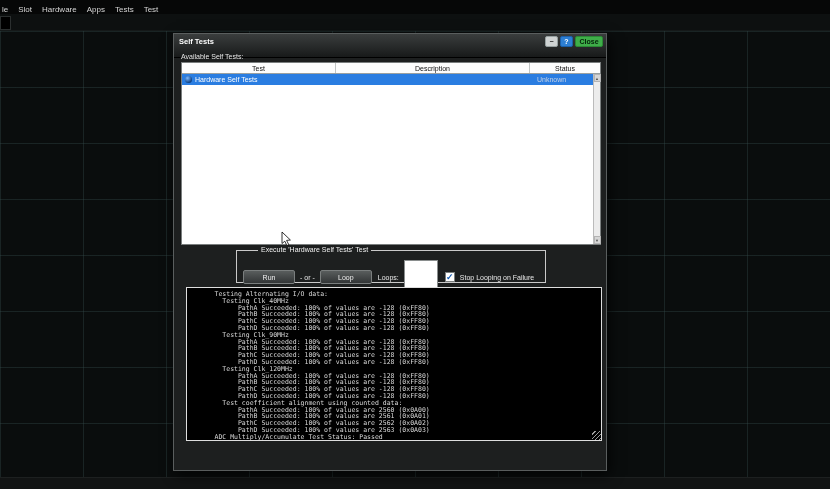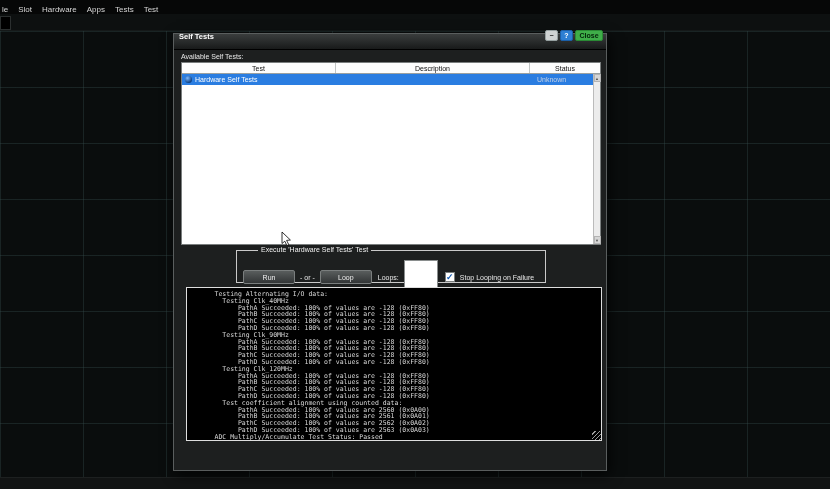--- a/index.html
+++ b/index.html
@@ -24,21 +24,21 @@
   .substrip{position:absolute;top:14px;left:0;width:100%;height:17px;background:#0d1010;border-bottom:1px solid #151919;z-index:5;}
   .corner-box{position:absolute;top:16px;left:0;width:11px;height:14px;background:#000;border:1px solid #2b2f2f;z-index:6;}
   .scope{position:absolute;top:31px;left:0;width:830px;height:446px;background-color:#0a0d0d;
     background-image:linear-gradient(rgba(58,84,84,.32) 1px,transparent 1px),
                      linear-gradient(90deg,rgba(58,84,84,.32) 1px,transparent 1px);
     background-size:83px 56px;z-index:1;}
   .bottombar{position:absolute;bottom:0;left:0;width:100%;height:12px;background:#121414;border-top:1px solid #1d2020;z-index:5;}
 
   
   .dialog{position:absolute;left:173px;top:33px;width:434px;height:438px;background:#1d1f1f;border:1px solid #5a5e5e;box-shadow:3px 4px 12px rgba(0,0,0,.7);z-index:20;}
-  .titlebar{position:absolute;top:0;left:0;right:0;height:16px;background:linear-gradient(#3a3d3d,#181a1a);display:flex;align-items:flex-end;padding:0 3px 8px 5px;border-bottom:1px solid #000;}
+  .titlebar{position:absolute;top:0;left:0;right:0;height:24px;background:linear-gradient(#3a3d3d,#181a1a);display:flex;align-items:center;padding:0 3px 8px 5px;border-bottom:1px solid #000;}
   .title{font-size:7.5px;color:#fff;font-weight:bold;flex:1;}
   .tb-btn{height:11px;display:flex;align-items:center;justify-content:center;border-radius:2px;margin-left:2px;font-size:7px;cursor:default;}
   .btn-min{width:13px;background:#cfd3d3;color:#222;border:1px solid #96a0a0;font-weight:bold;}
   .btn-help{width:13px;background:#2d7fd3;color:#fff;border:1px solid #1b5fa8;font-weight:bold;}
   .btn-close{width:28px;background:#3fae49;color:#04230a;border:1px solid #2a8a34;font-weight:bold;}
 
   .avail-label{position:absolute;top:19px;left:7px;font-size:7px;color:#e8e8e8;}
 
   
   .tbl{position:absolute;top:28px;left:7px;width:420px;height:183px;background:#fff;border:1px solid #7a7e7e;}

